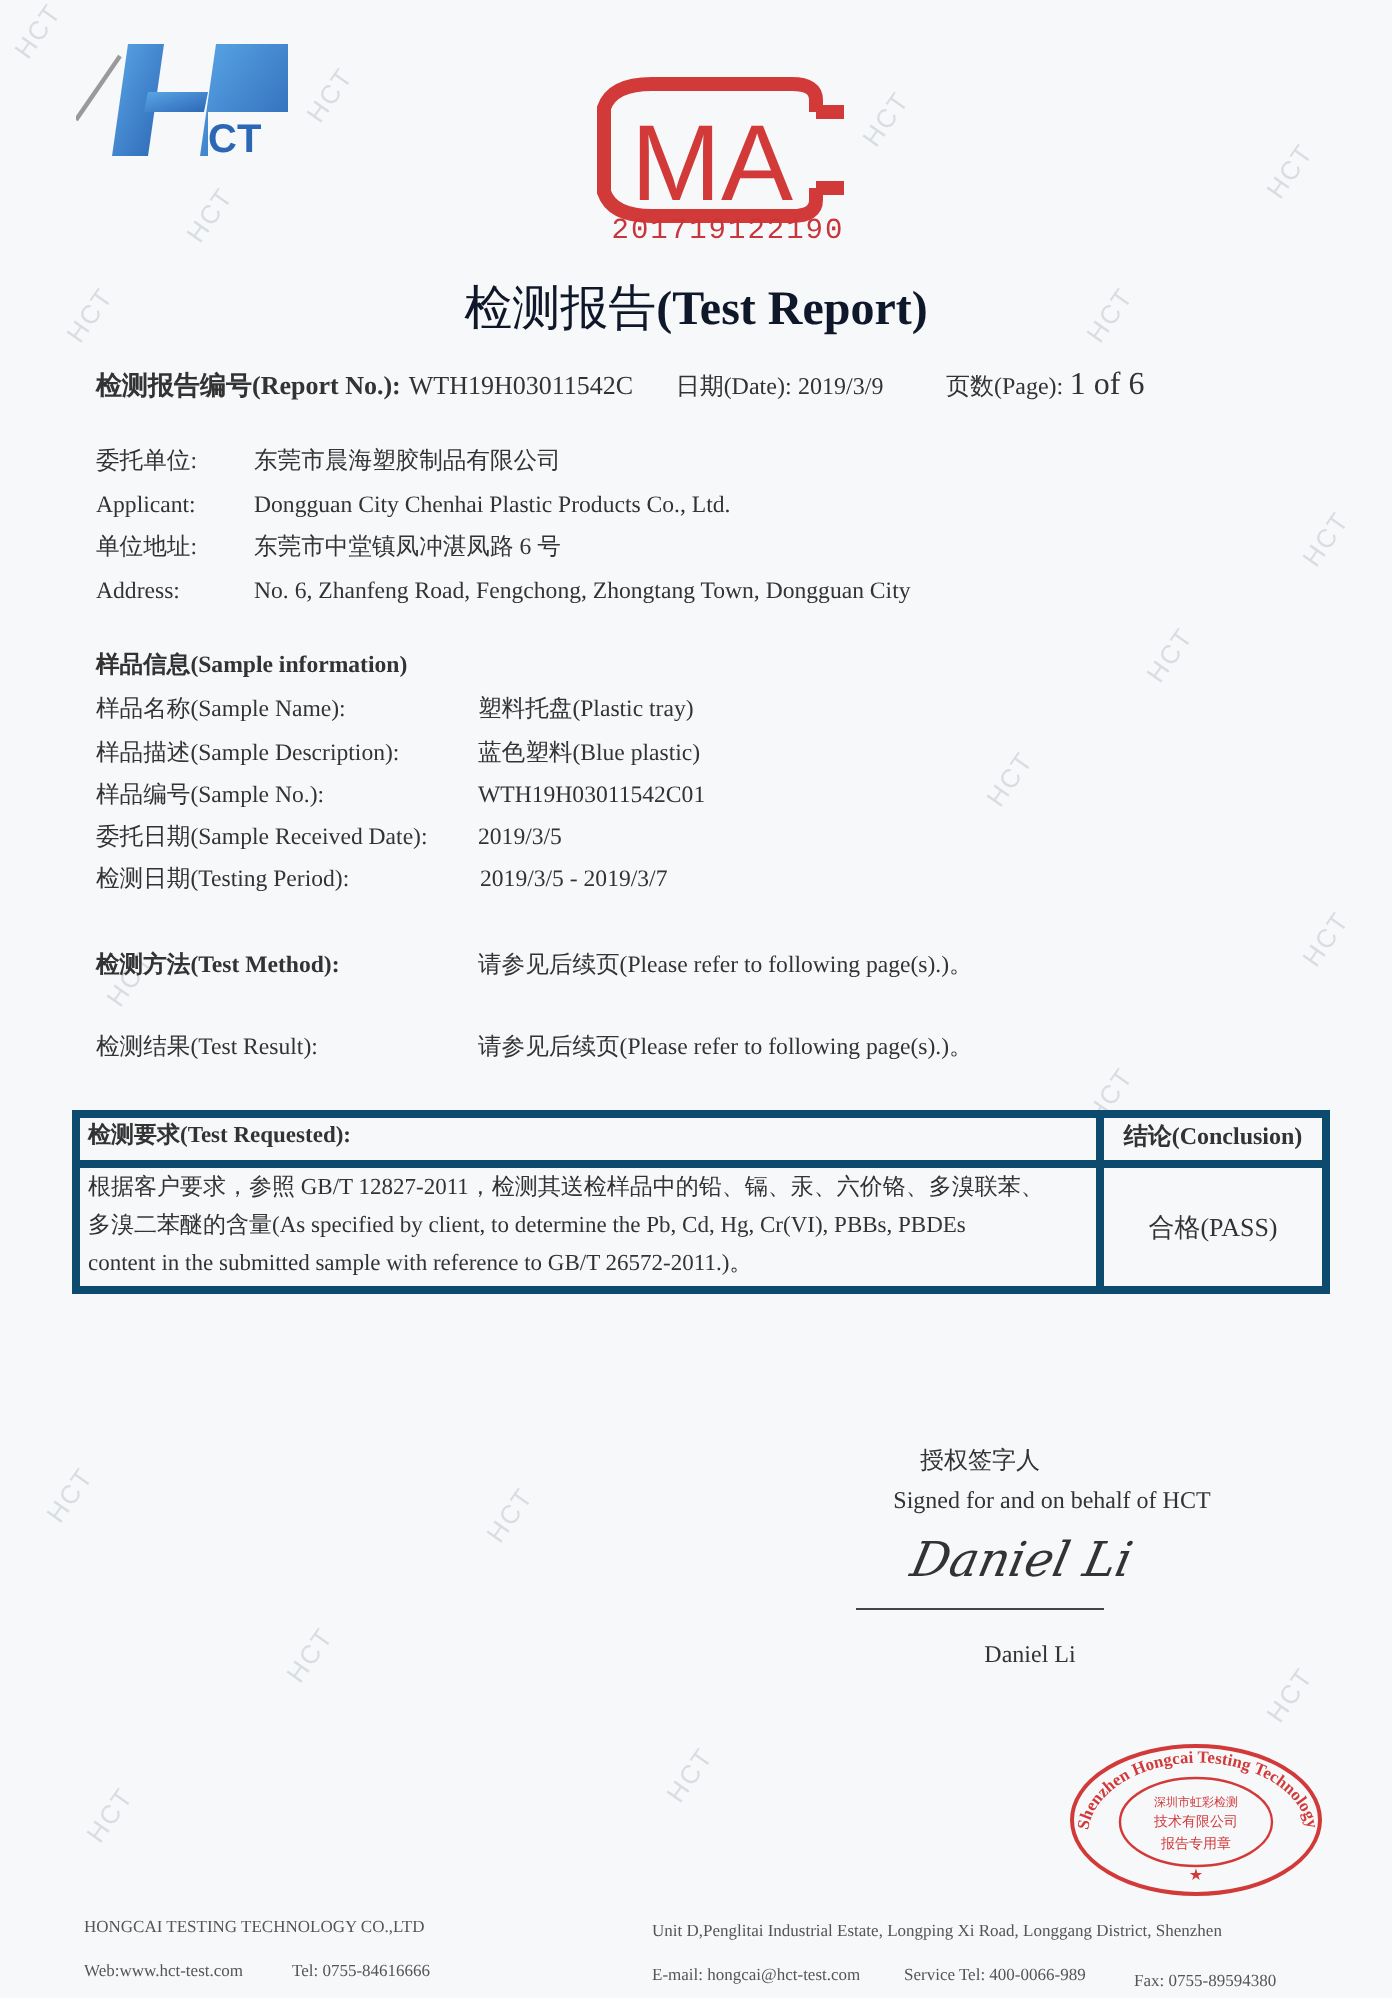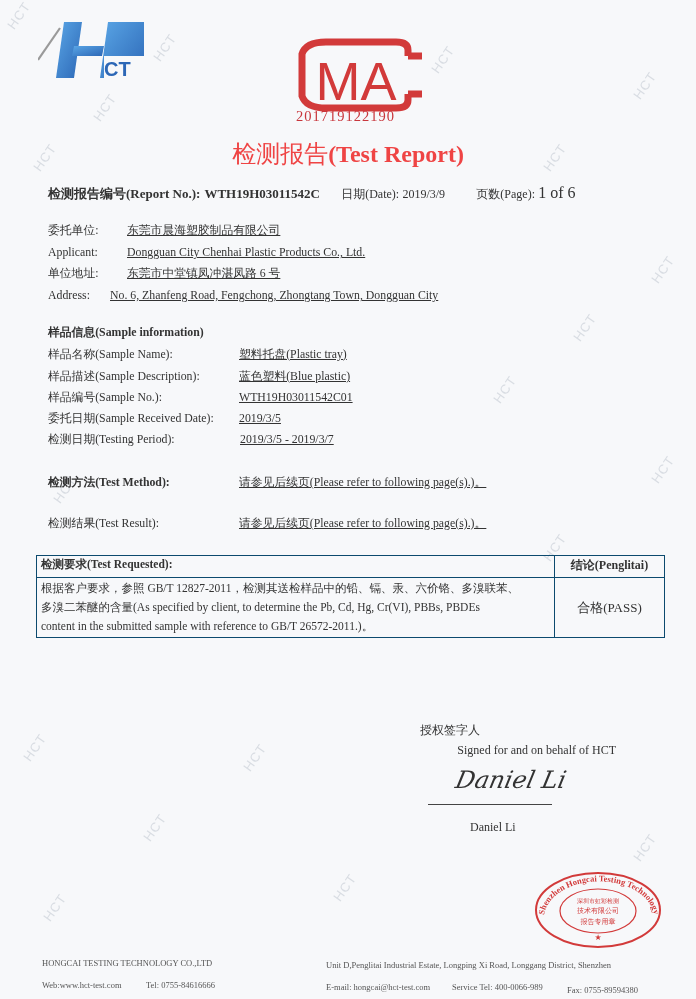--- a/index.html
+++ b/index.html
@@ -11,41 +11,41 @@
   }
   .abs { position:absolute; }
   .wm {
     position:absolute; color:#d9dde3; font-family:"Liberation Sans",sans-serif;
     font-size:13px; transform:rotate(-55deg); letter-spacing:1px; pointer-events:none;
   }
   
   .logo { left:38px; top:22px; width:108px; height:60px;text-align:right; }
   
   .cma { left:296px; top:38px; width:130px; height:74px; }
-  .cma-num { left:296px; top:108px; width:136px; text-align:left;
-    font-family:Liberation Serif, serif; font-size:14.5px; color:#c8363c; letter-spacing:1px; }
-  .title { left:0; width:696px; top:138px; text-align:center; font-size:24px; color:#ef4444; }
+  .cma-num { left:296px; top:108px; width:136px; text-align:center;
+    font-family:Liberation Mono, monospace; font-size:14.5px; color:#c8363c; letter-spacing:1px; }
+  .title { left:0; width:696px; top:138px; text-align:center; font-size:24px; color:#0f172a; }
   .title b { font-weight:bold; }
   .reportline { left:48px; top:184px; font-size:13px; color:#333; white-space:nowrap; }
   .reportline .lbl { font-weight:bold; }
-  .reportline .no { font-weight:bold; margin-left:4px; }
+  .reportline .no { font-weight:normal; margin-left:4px; }
   .row { position:absolute; font-size:11.8px; color:#333; white-space:nowrap; }
   .row .k { position:absolute; left:0; }
-  .row .v { position:absolute;text-decoration:underline; }
+  .row .v { position:absolute; }
   .sec-title { position:absolute; left:48px; font-size:11.8px; font-weight:bold; color:#333; }
   table.req {
     position:absolute; left:36px; top:555px; width:629px; border-collapse:collapse;
     font-size:11.5px; color:#333;
   }
-  table.req td { border:1px solid #0c4a6e; padding:1px 4px; vertical-align:top;margin-top:32px; }
+  table.req td { border:4px solid #0c4a6e; padding:1px 4px; vertical-align:top;margin-top:32px; }
   table.req .h { font-weight:bold; height:19px; }
   table.req .c { text-align:center; vertical-align:middle; width:101px; font-size:13px; }
   table.req .ch { text-align:center; font-weight:bold; width:101px; font-size:12px; }
   table.req .body { line-height:19px; }
-  .sig { font-size:12px; color:#333; }
+  .sig { font-size:12px; color:#333; text-align:center; }
   .sigline { left:428px; top:804px; width:124px; height:1px; background:#444; }
   .footer { font-size:8.5px; color:#555; white-space:nowrap; font-family:"Liberation Serif",serif; }
   .stamp { left:532px; top:866px; width:132px; height:82px; }
 </style>
 </head>
 <body>
 
 <div>
   <span class="wm" style="left:4px;top:8px">HCT</span>
   <span class="wm" style="left:150px;top:40px">HCT</span>
@@ -113,21 +113,21 @@
 <div class="row" style="left:48px;top:245px">
   <span class="k">Applicant:</span>
   <span class="v" style="left:79px">Dongguan City Chenhai Plastic Products Co., Ltd.</span>
 </div>
 <div class="row" style="left:48px;top:266px">
   <span class="k">单位地址:</span>
   <span class="v" style="left:79px">东莞市中堂镇凤冲湛凤路 6 号</span>
 </div>
 <div class="row" style="left:48px;top:288px">
   <span class="k">Address:</span>
-  <span class="v" style="left:62px">No. 6, Zhanfeng Road, Fengchong, Zhongtang Town, Dongguan City</span>
+  <span class="v" style="left:79px">No. 6, Zhanfeng Road, Fengchong, Zhongtang Town, Dongguan City</span>
 </div>
 
 <div class="sec-title" style="top:325px">样品信息(Sample information)</div>
 <div class="row" style="left:48px;top:347px">
   <span class="k">样品名称(Sample Name):</span>
   <span class="v" style="left:191px">塑料托盘(Plastic tray)</span>
 </div>
 <div class="row" style="left:48px;top:369px">
   <span class="k">样品描述(Sample Description):</span>
   <span class="v" style="left:191px">蓝色塑料(Blue plastic)</span>
@@ -151,35 +151,35 @@
 </div>
 <div class="row" style="left:48px;top:516px">
   <span class="k" style="font-weight:normal">检测结果(Test Result):</span>
   <span class="v" style="left:191px">请参见后续页(Please refer to following page(s).)。</span>
 </div>
 
 <table class="req">
   <tbody>
       <tr>
     <td class="h">检测要求(Test Requested):</td>
-    <td class="ch">结论(Penglitai)</td>
+    <td class="ch">结论(Conclusion)</td>
   </tr>
   <tr>
     <td class="body">
       <div>根据客户要求，参照 GB/T 12827-2011，检测其送检样品中的铅、镉、汞、六价铬、多溴联苯、</div>
       <div>多溴二苯醚的含量(As specified by client, to determine the Pb, Cd, Hg, Cr(VI), PBBs, PBDEs</div>
       <div>content in the submitted sample with reference to GB/T 26572-2011.)。</div>
     </td>
     <td class="c">合格(PASS)</td>
   </tr>
 </tbody>
   </table>
 
 <div class="abs sig" style="left:420px;top:722px;width:140px">授权签字人</div>
-<div class="abs sig" style="left:420px;top:743px;width:180px;text-align:right;padding-left:16px">Signed for and on behalf of HCT</div>
+<div class="abs sig" style="left:420px;top:743px;width:180px;text-align:center;padding-left:16px">Signed for and on behalf of HCT</div>
 <div class="abs" style="left:456px;top:766px;font-family:'DejaVu Serif',serif;font-style:italic;font-size:24px;color:#333;transform:skewX(-12deg)">Daniel Li</div>
 <div class="abs sigline"></div>
 <div class="abs sig" style="left:470px;top:820px;width:90px">Daniel Li</div>
 
 <div class="abs stamp">
   <svg width="132" height="82" viewBox="0 0 132 82">
     <defs>
       <path id="arc" d="M12,52 A54,36 0 0,1 122,52"></path>
     </defs>
     <ellipse cx="66" cy="44" rx="62" ry="37" fill="none" stroke="#d23a3a" stroke-width="2"></ellipse>

